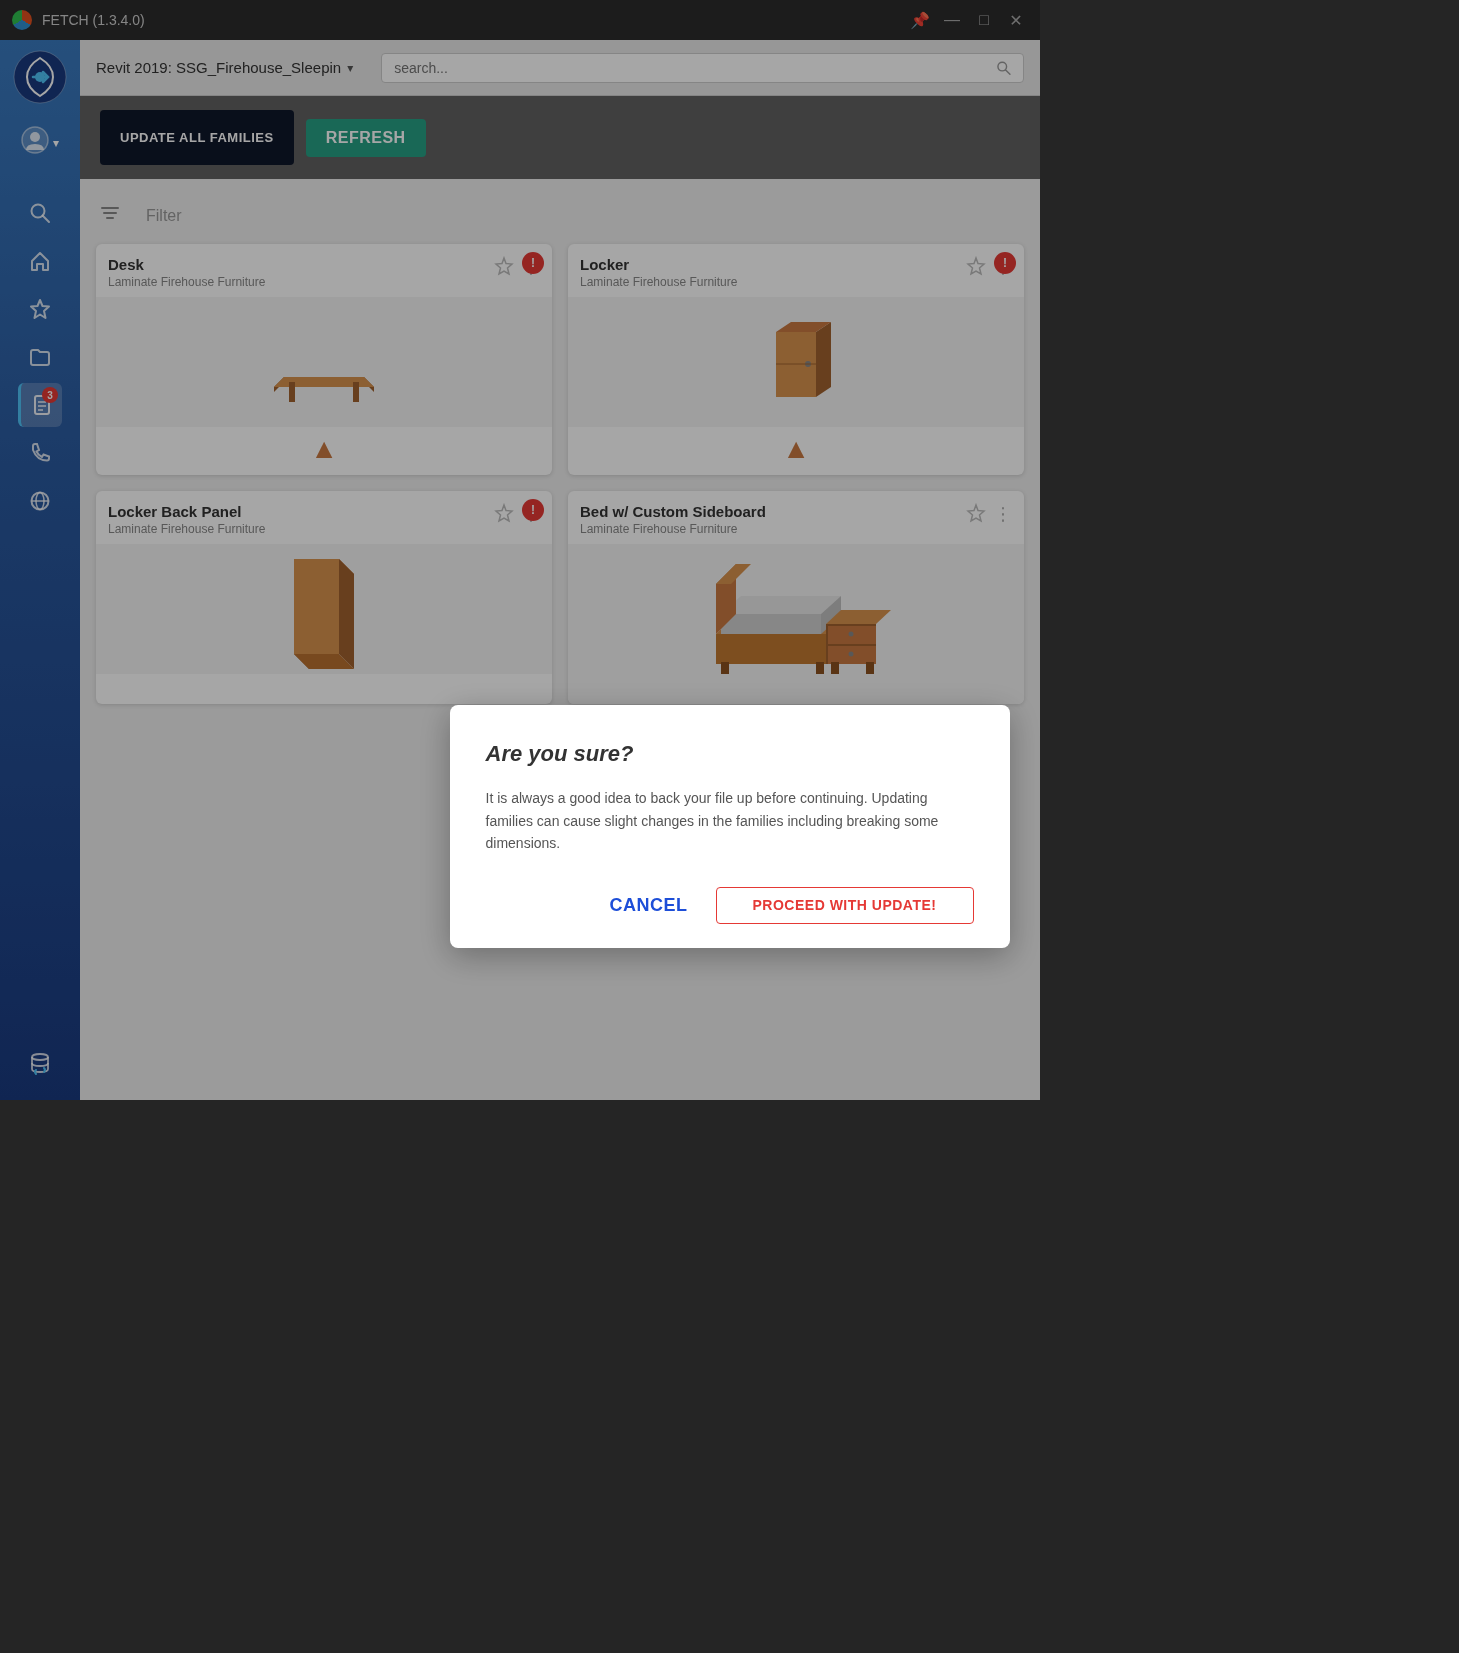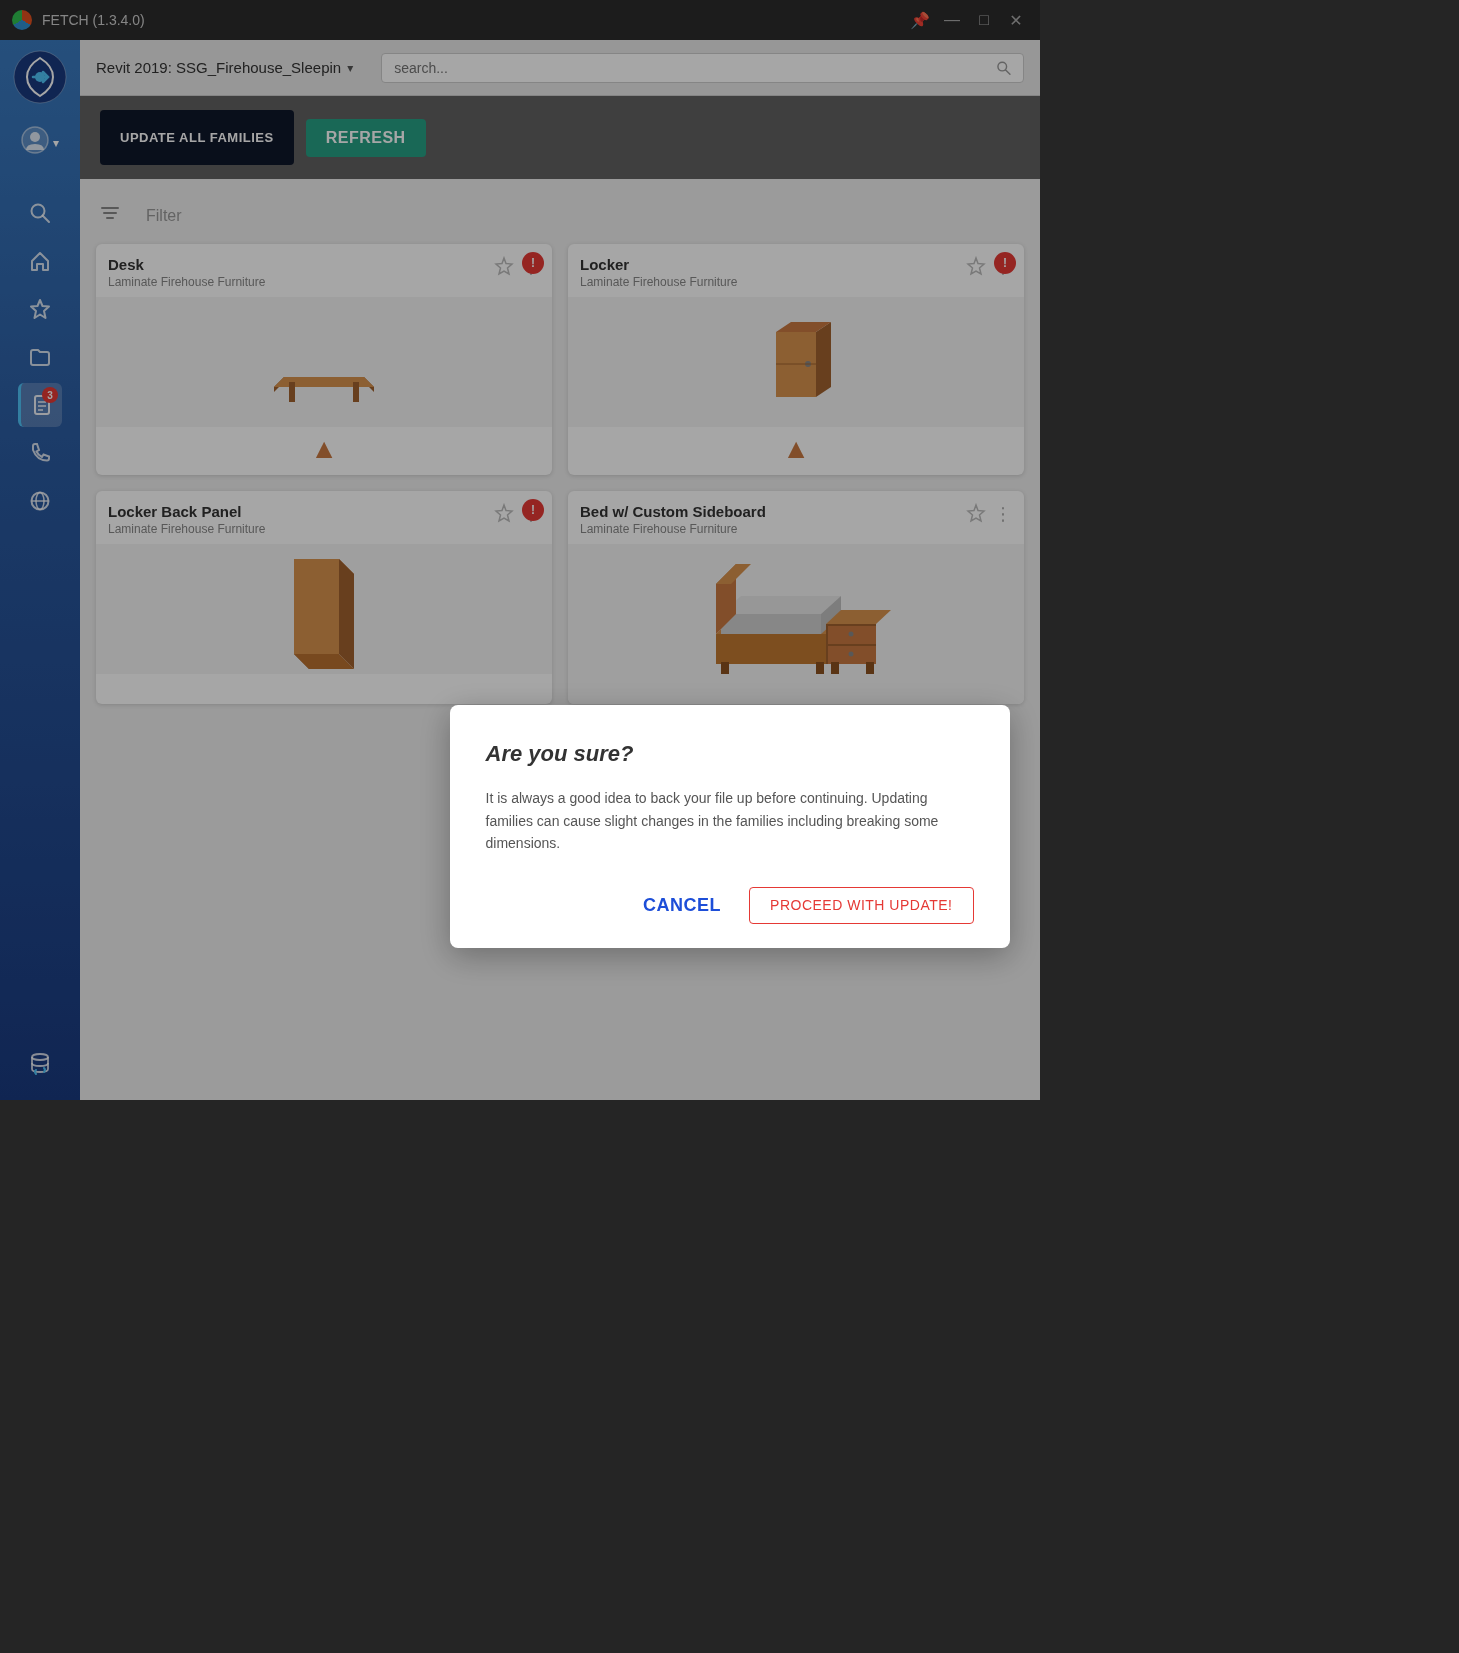--- a/index.html
+++ b/index.html
@@ -313,23 +313,23 @@
       font-weight: bold;
       cursor: pointer;
       padding: 8px 12px;
       letter-spacing: 0.5px;
     }
     .btn-proceed {
       background: none;
       border: 1px solid #e53935;
       color: #e53935;
       font-size: 14px;
-      font-weight: normal;
-      cursor: pointer;
-      padding: 8px 20px;
+      font-weight: bold;
+      cursor: pointer;
+      padding: 8px 36px;
       border-radius: 4px;
       letter-spacing: 0.5px;
     }
   </style>
 </head>
 <body>
 
 <div class="title-bar">
   <div class="title-bar-icon"></div>
   <span class="title-bar-text">FETCH (1.3.4.0)</span>

